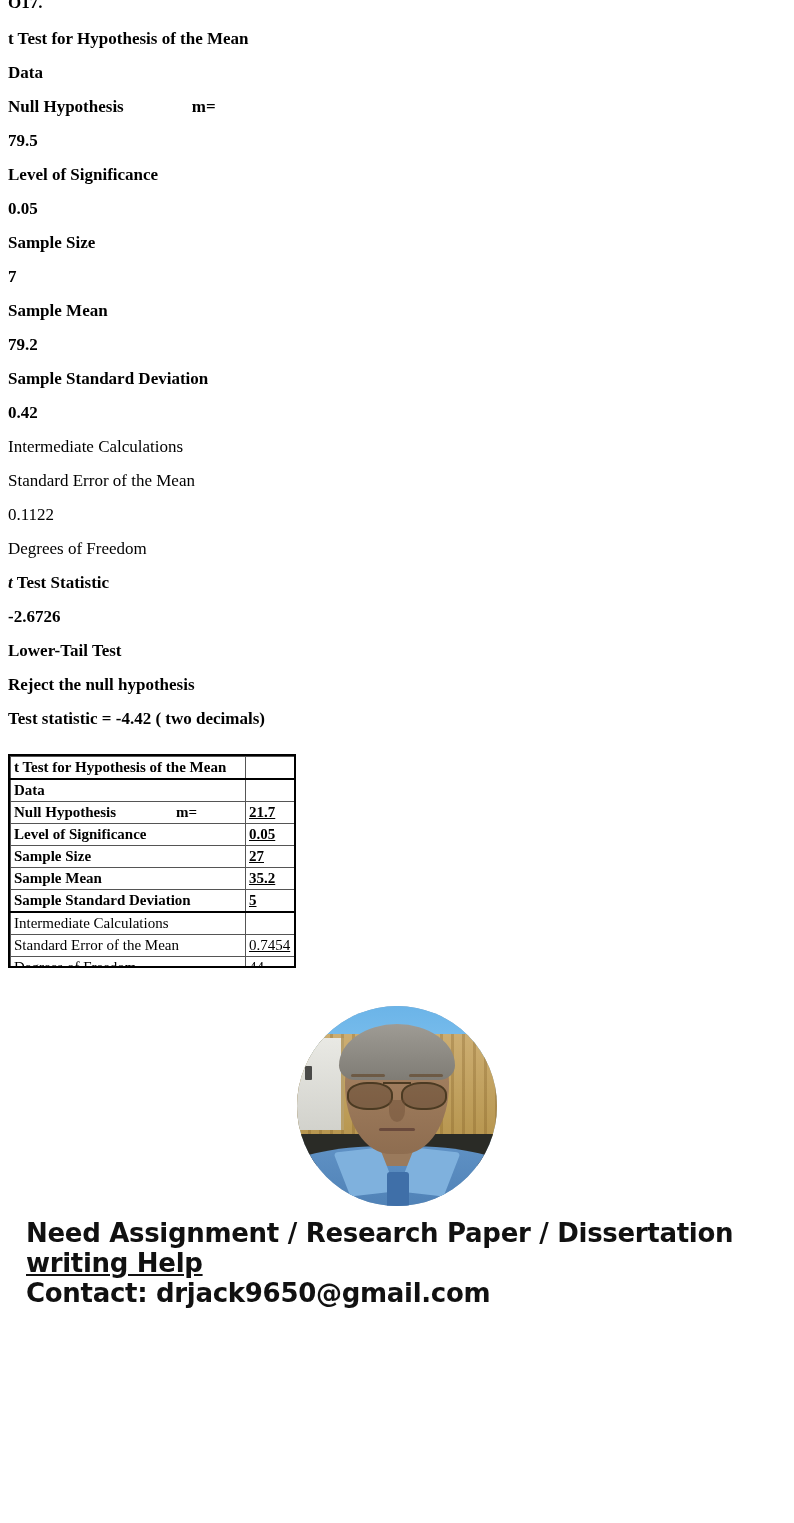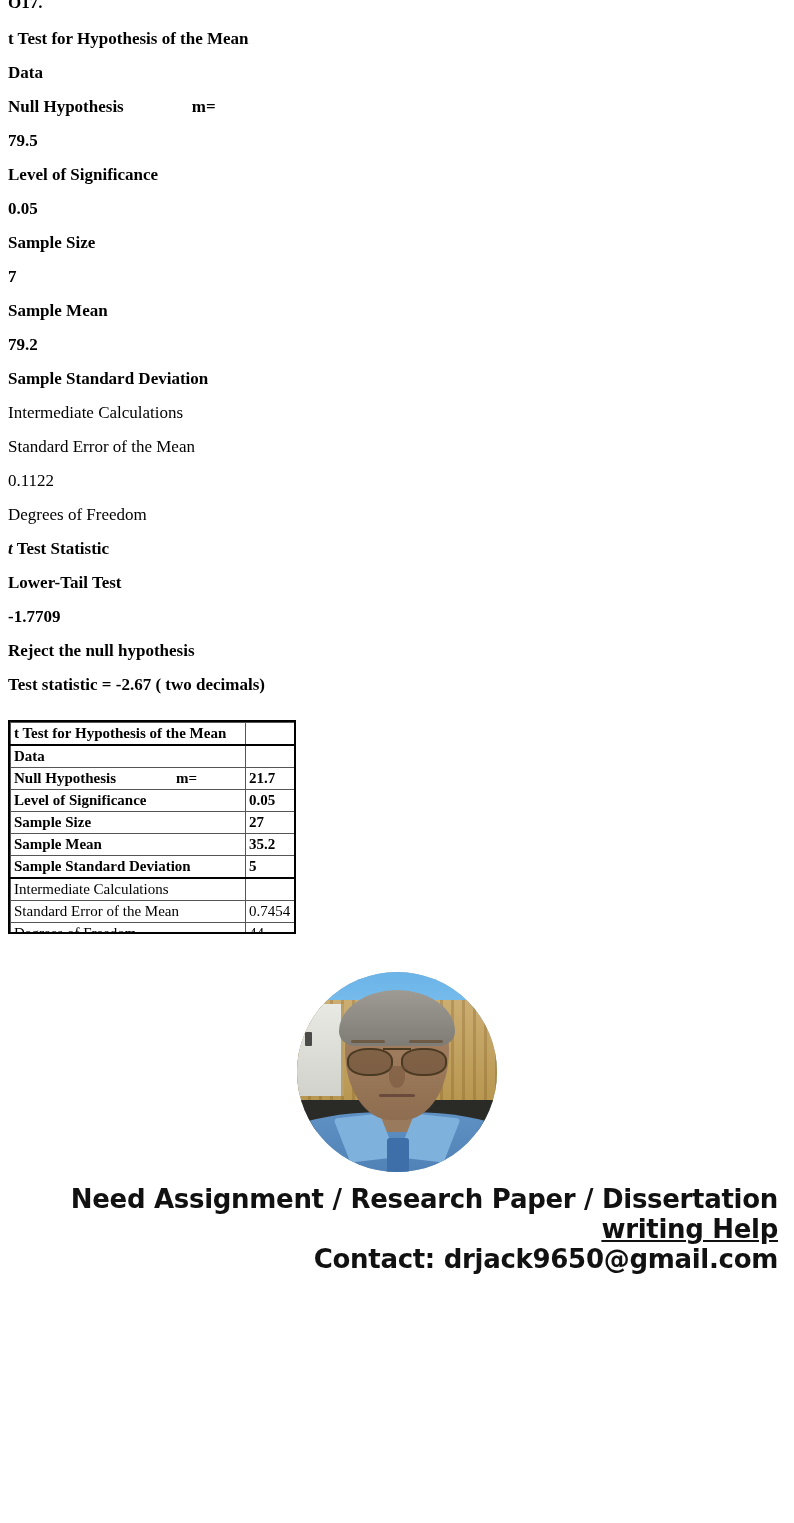--- a/index.html
+++ b/index.html
@@ -62,21 +62,21 @@
   table.tt td {
     border: 1px solid #555555;
     padding: 1px 3px;
     line-height: 19px;
     height: 19px;
     vertical-align: middle;
     white-space: pre;
     overflow: hidden;
   }
   table.tt td.lab { width: 228px; }
-  table.tt td.val { width: 54px; }
+  table.tt td.val { width: 54px; text-decoration: underline; }
   td.bold { font-weight: bold; }
   td.plain { font-weight: normal; }
   td.blank { border: none; }
   td.rule  { border: none; border-top: 2px solid #000000; }
   tr.sect td { border-top: 2px solid #000000; }
 
   
   .portrait-zone {
     position: relative;
     height: 232px;
@@ -174,28 +174,28 @@
     position: absolute; left: 46%; top: 47%; width: 8%; height: 11%;
     background: rgba(110,80,56,.45); border-radius: 0 0 50% 50%;
   }
   .p-mouth {
     position: absolute; left: 41%; top: 61%; width: 18%; height: 3px;
     background: #6a4a3c; border-radius: 2px;
   }
 
   
   .promo {
-    text-align: right;
+    text-align: left;
     font-family: "DejaVu Sans", "Liberation Sans", sans-serif;
     font-weight: bold;
     color: #111111;
     font-size: 26px;
     line-height: 30px;
     letter-spacing: -0.3px;
-    padding: 0 16px;
+    padding: 0 26px;
   }
   .promo .l1 { display: block; }
   .promo .l2 { display: block; text-decoration: underline; }
   .promo .l3 { display: block; }
 </style>
 </head>
 <body>
 
 <div class="clip-top">Q17.</div>
 
@@ -205,29 +205,30 @@
       <div class="line b">Data</div>
       <div class="line b">Null Hypothesis                m=</div>
       <div class="line b">79.5</div>
       <div class="line b">Level of Significance</div>
       <div class="line b">0.05</div>
       <div class="line b">Sample Size</div>
       <div class="line b">7</div>
       <div class="line b">Sample Mean</div>
       <div class="line b">79.2</div>
       <div class="line b">Sample Standard Deviation</div>
+      <div class="line b">0.42</div>
       <div class="line n">Intermediate Calculations</div>
       <div class="line n">Standard Error of the Mean</div>
       <div class="line n">0.1122</div>
       <div class="line n">Degrees of Freedom</div>
       <div class="line b"><span class="it">t</span> Test Statistic</div>
+      <div class="line b">-2.6726</div>
       <div class="line b">Lower-Tail Test</div>
-      <div class="line b">-1.7709</div>
       <div class="line b">Reject the null hypothesis</div>
-      <div class="line b">Test statistic = -2.67 ( two decimals)</div>
+      <div class="line b">Test statistic = -4.42 ( two decimals)</div>
     </div>
 </div>
 
 <div class="table-wrap">
   <table class="tt">
     <tbody id="table-host">
         <tr>
           <td class="lab bold">t Test for Hypothesis of the Mean</td>
           <td class="val bold blank"></td>
         </tr>

